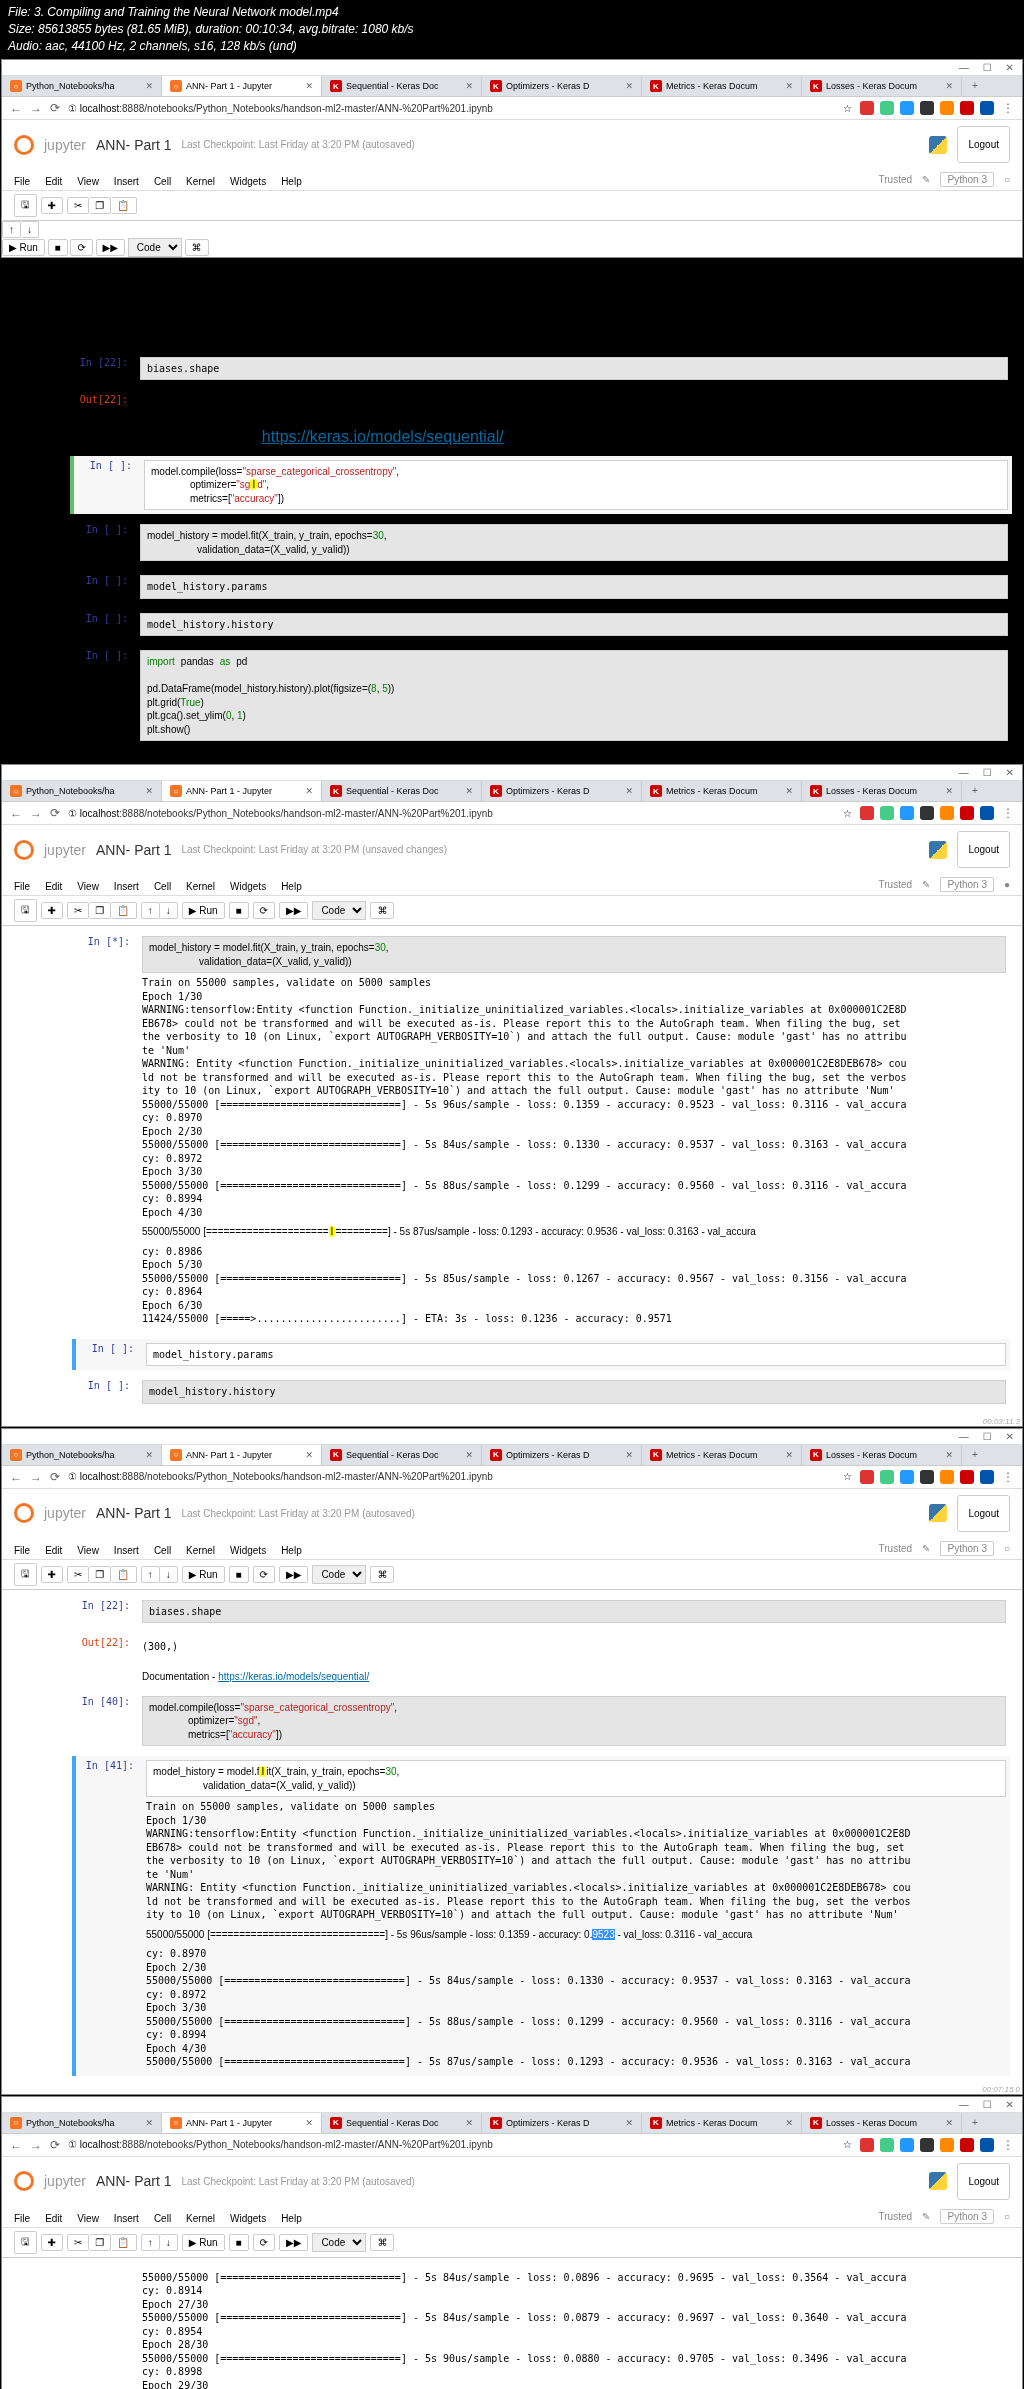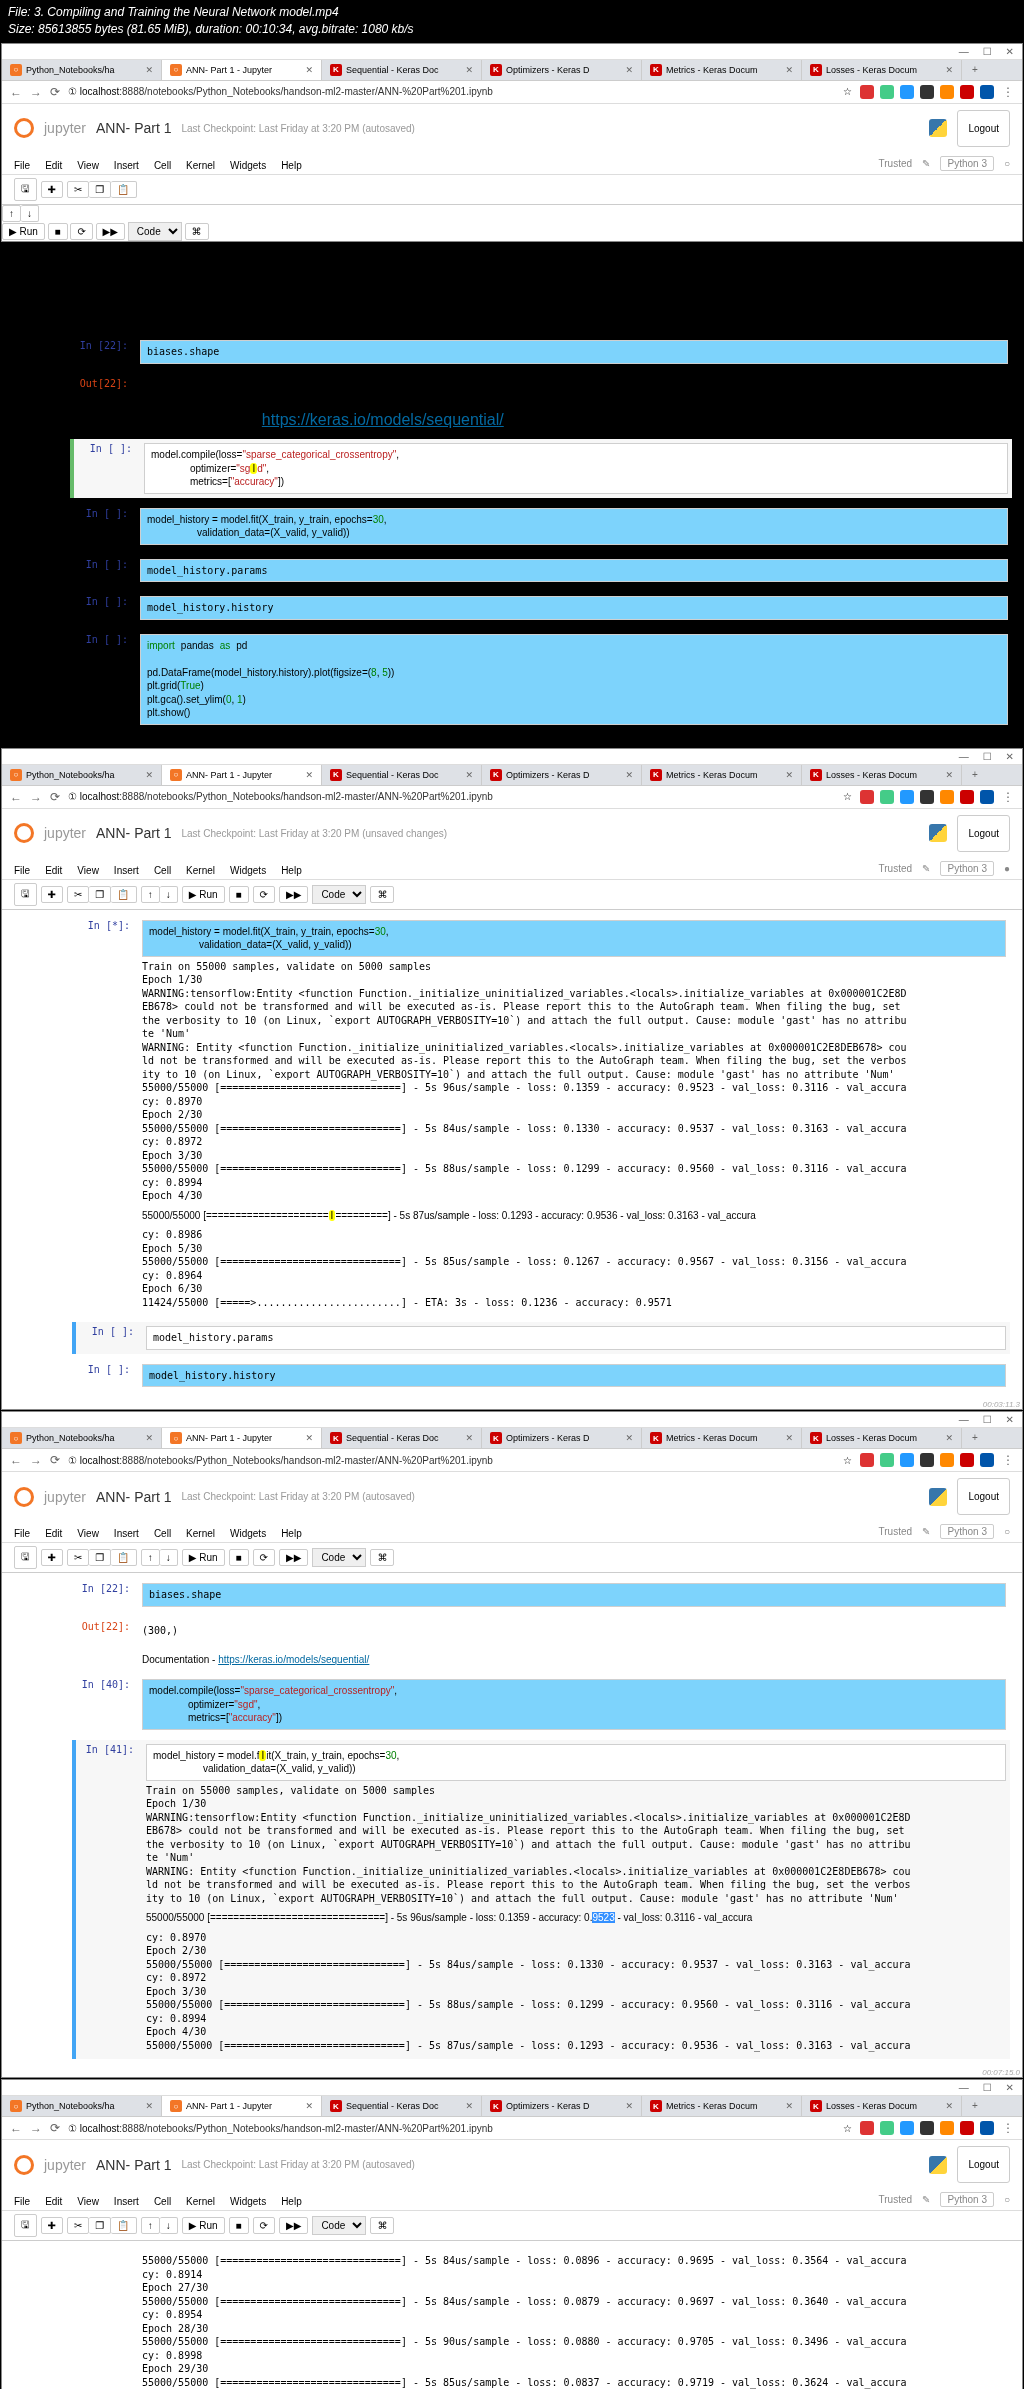--- a/index.html
+++ b/index.html
@@ -36,37 +36,38 @@
 .tbtn { border:1px solid #ccc; padding:2px 6px; border-radius:2px; background:#fff; font-size:10px; display:inline-flex; align-items:center; gap:2px; }
 .tgrp { display:flex; }
 .tgrp .tbtn:not(:first-child){border-left:none;}
 .sel { border:1px solid #ccc; padding:2px 4px; font-size:10px; }
 .nbarea { padding:6px 12px 12px 70px; position:relative;border-radius:13px; }
 .cell { position:relative; margin-bottom:6px; padding:4px 4px 4px 70px; }
 .cell.selected { border-left:4px solid #42a5f5; background:#f7f7f7; }
 .cell.running { border-left:4px solid #66bb6a; background:#f7f7f7; }
 .prompt { position:absolute; left:-2px; top:4px; width:66px; text-align:right; font-family:monospace; font-size:10px; color:#303f9f; padding-right:6px; }
 .outprompt { color:#d84315; }
-.code { background:#7dd3fc; border:1px solid #cfcfcf; padding:4px 6px; font-family:monospace; font-size:10px; white-space:pre; overflow:hidden; line-height:1.35; }
+.code { background:#e5e5e5; border:1px solid #cfcfcf; padding:4px 6px; font-family:monospace; font-size:10px; white-space:pre; overflow:hidden; line-height:1.35; }
 .cell.selected .code, .cell.running .code { background:#fff; }
 .out { font-family:monospace; font-size:10px; white-space:pre; overflow:hidden; padding:3px 0; line-height:1.35; }
 .s { color:#ba2121; }
 .n { color:#008000; }
 .lnk { color:#0369a1; text-decoration:underline;margin-top:12px; }
 .hl { background:#ff0; border-radius:6px; padding:0 2px; }
 .selblue { background:#3390ff; color:#fff; }
 .selblue2 { background:#3390ff; color:#fff; }
 .ts { position:absolute; right:2px; bottom:0; color:#aaa; font-size:8px; font-style:italic; }
 </style>
 </head>
 <body>
 
 <div class="vidinfo">
 <div>File: 3. Compiling and Training the Neural Network model.mp4</div>
 <div>Size: 85613855 bytes (81.65 MiB), duration: 00:10:34, avg.bitrate: 1080 kb/s</div>
+<div>Audio: aac, 44100 Hz, 2 channels, s16, 128 kb/s (und)</div>
 </div>
 
 <div class="panel" style="position:relative;">
 <div class="winctrl">
       <span>—</span>
       <span>☐</span>
       <span>✕</span>
     </div>
 <div class="tabs">
 <div class="tab">

